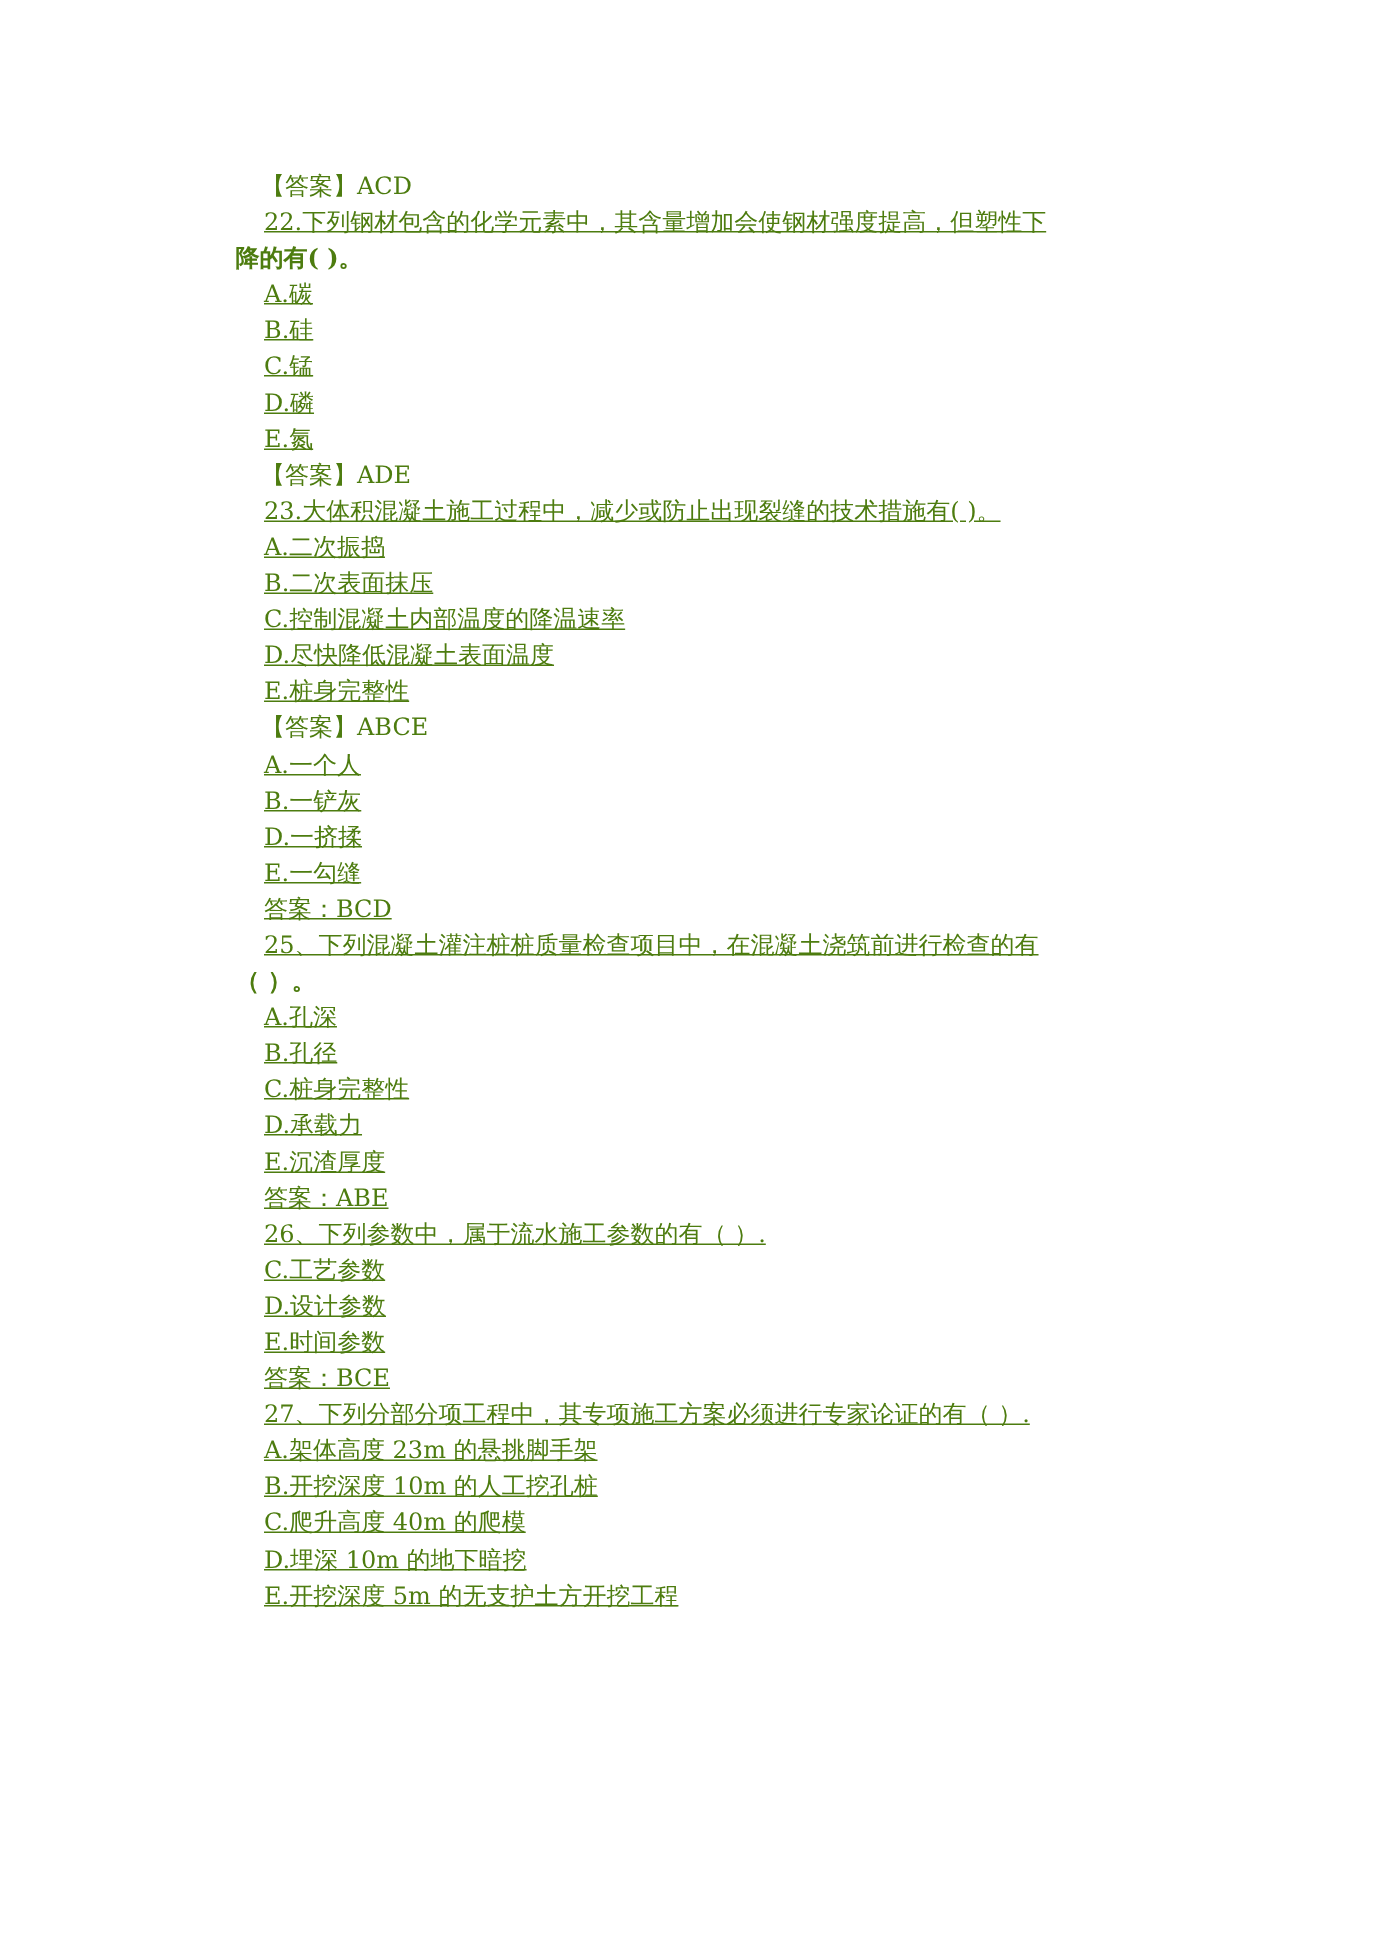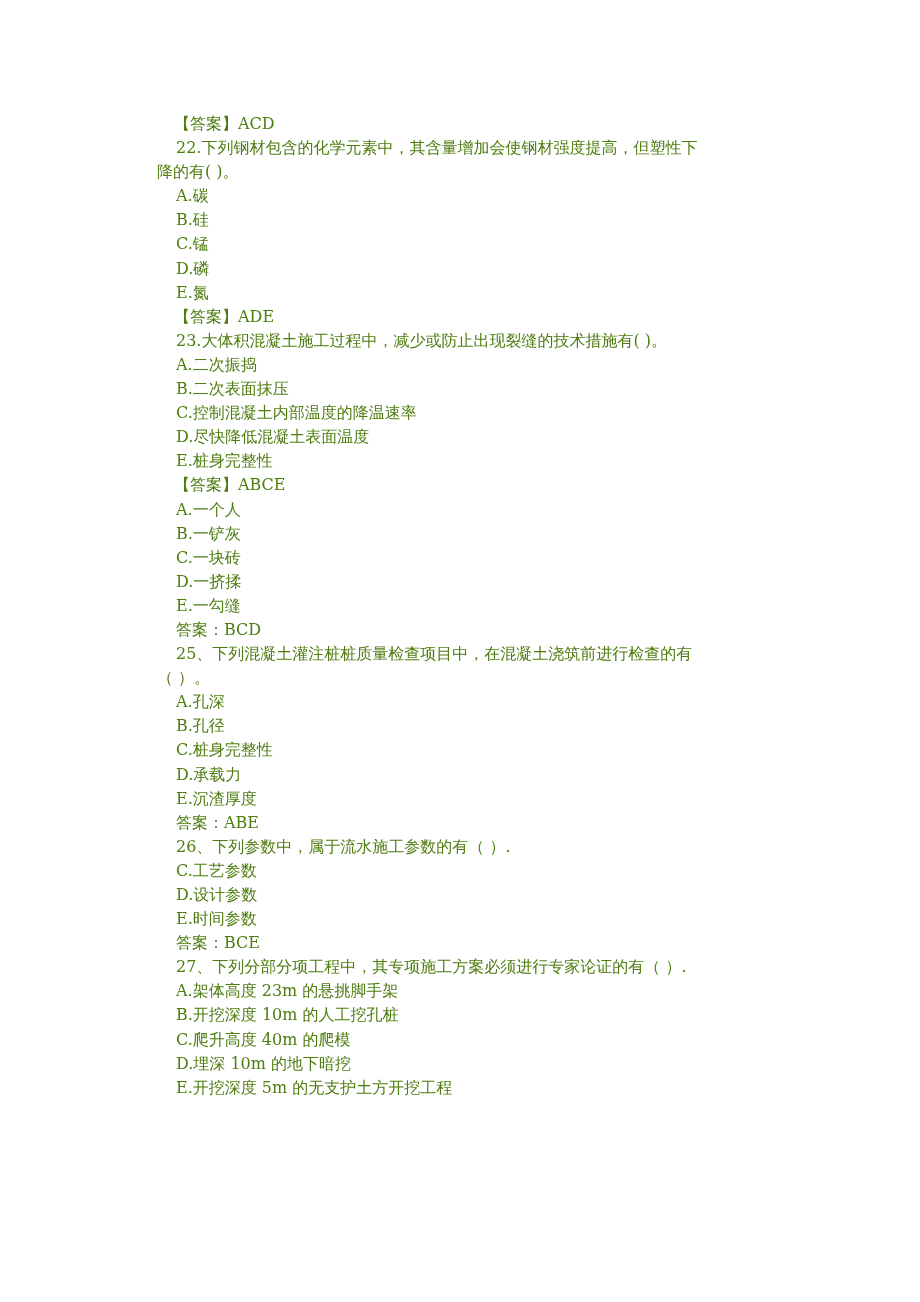--- a/index.html
+++ b/index.html
@@ -8,23 +8,23 @@
     position: absolute;
     left: 140px;
     top: 112px;
     width: 650px;
     font-family: "DejaVu Serif", "Liberation Serif", serif;
     font-size: 16px;
     color: #4d7c0f;
     line-height: 24.1px;
   }
   .line { white-space: nowrap; height: 24.1px; }
-  .indent { padding-left: 36px; }
+  .indent { padding-left: 36px; text-decoration: underline; }
   .ans-bracket { padding-left: 34px; }
-  .cont { padding-left: 17px; }
+  .cont { padding-left: 17px; font-weight: bold; }
 </style>
 </head>
 <body>
 
 <div class="page">
   <div class="line ans-bracket">【答案】ACD</div>
   <div class="line indent">22.下列钢材包含的化学元素中，其含量增加会使钢材强度提高，但塑性下</div>
   <div class="line cont">降的有(   )。</div>
   <div class="line indent">A.碳</div>
   <div class="line indent">B.硅</div>
@@ -34,21 +34,20 @@
   <div class="line ans-bracket">【答案】ADE</div>
   <div class="line indent">23.大体积混凝土施工过程中，减少或防止出现裂缝的技术措施有(   )。</div>
   <div class="line indent">A.二次振捣</div>
   <div class="line indent">B.二次表面抹压</div>
   <div class="line indent">C.控制混凝土内部温度的降温速率</div>
   <div class="line indent">D.尽快降低混凝土表面温度</div>
   <div class="line indent">E.桩身完整性</div>
   <div class="line ans-bracket">【答案】ABCE</div>
   <div class="line indent">A.一个人</div>
   <div class="line indent">B.一铲灰</div>
-  <div class="line indent">C.一块砖</div>
   <div class="line indent">D.一挤揉</div>
   <div class="line indent">E.一勾缝</div>
   <div class="line indent">答案：BCD</div>
   <div class="line indent">25、下列混凝土灌注桩桩质量检查项目中，在混凝土浇筑前进行检查的有</div>
   <div class="line cont">（     ）。</div>
   <div class="line indent">A.孔深</div>
   <div class="line indent">B.孔径</div>
   <div class="line indent">C.桩身完整性</div>
   <div class="line indent">D.承载力</div>
   <div class="line indent">E.沉渣厚度</div>

